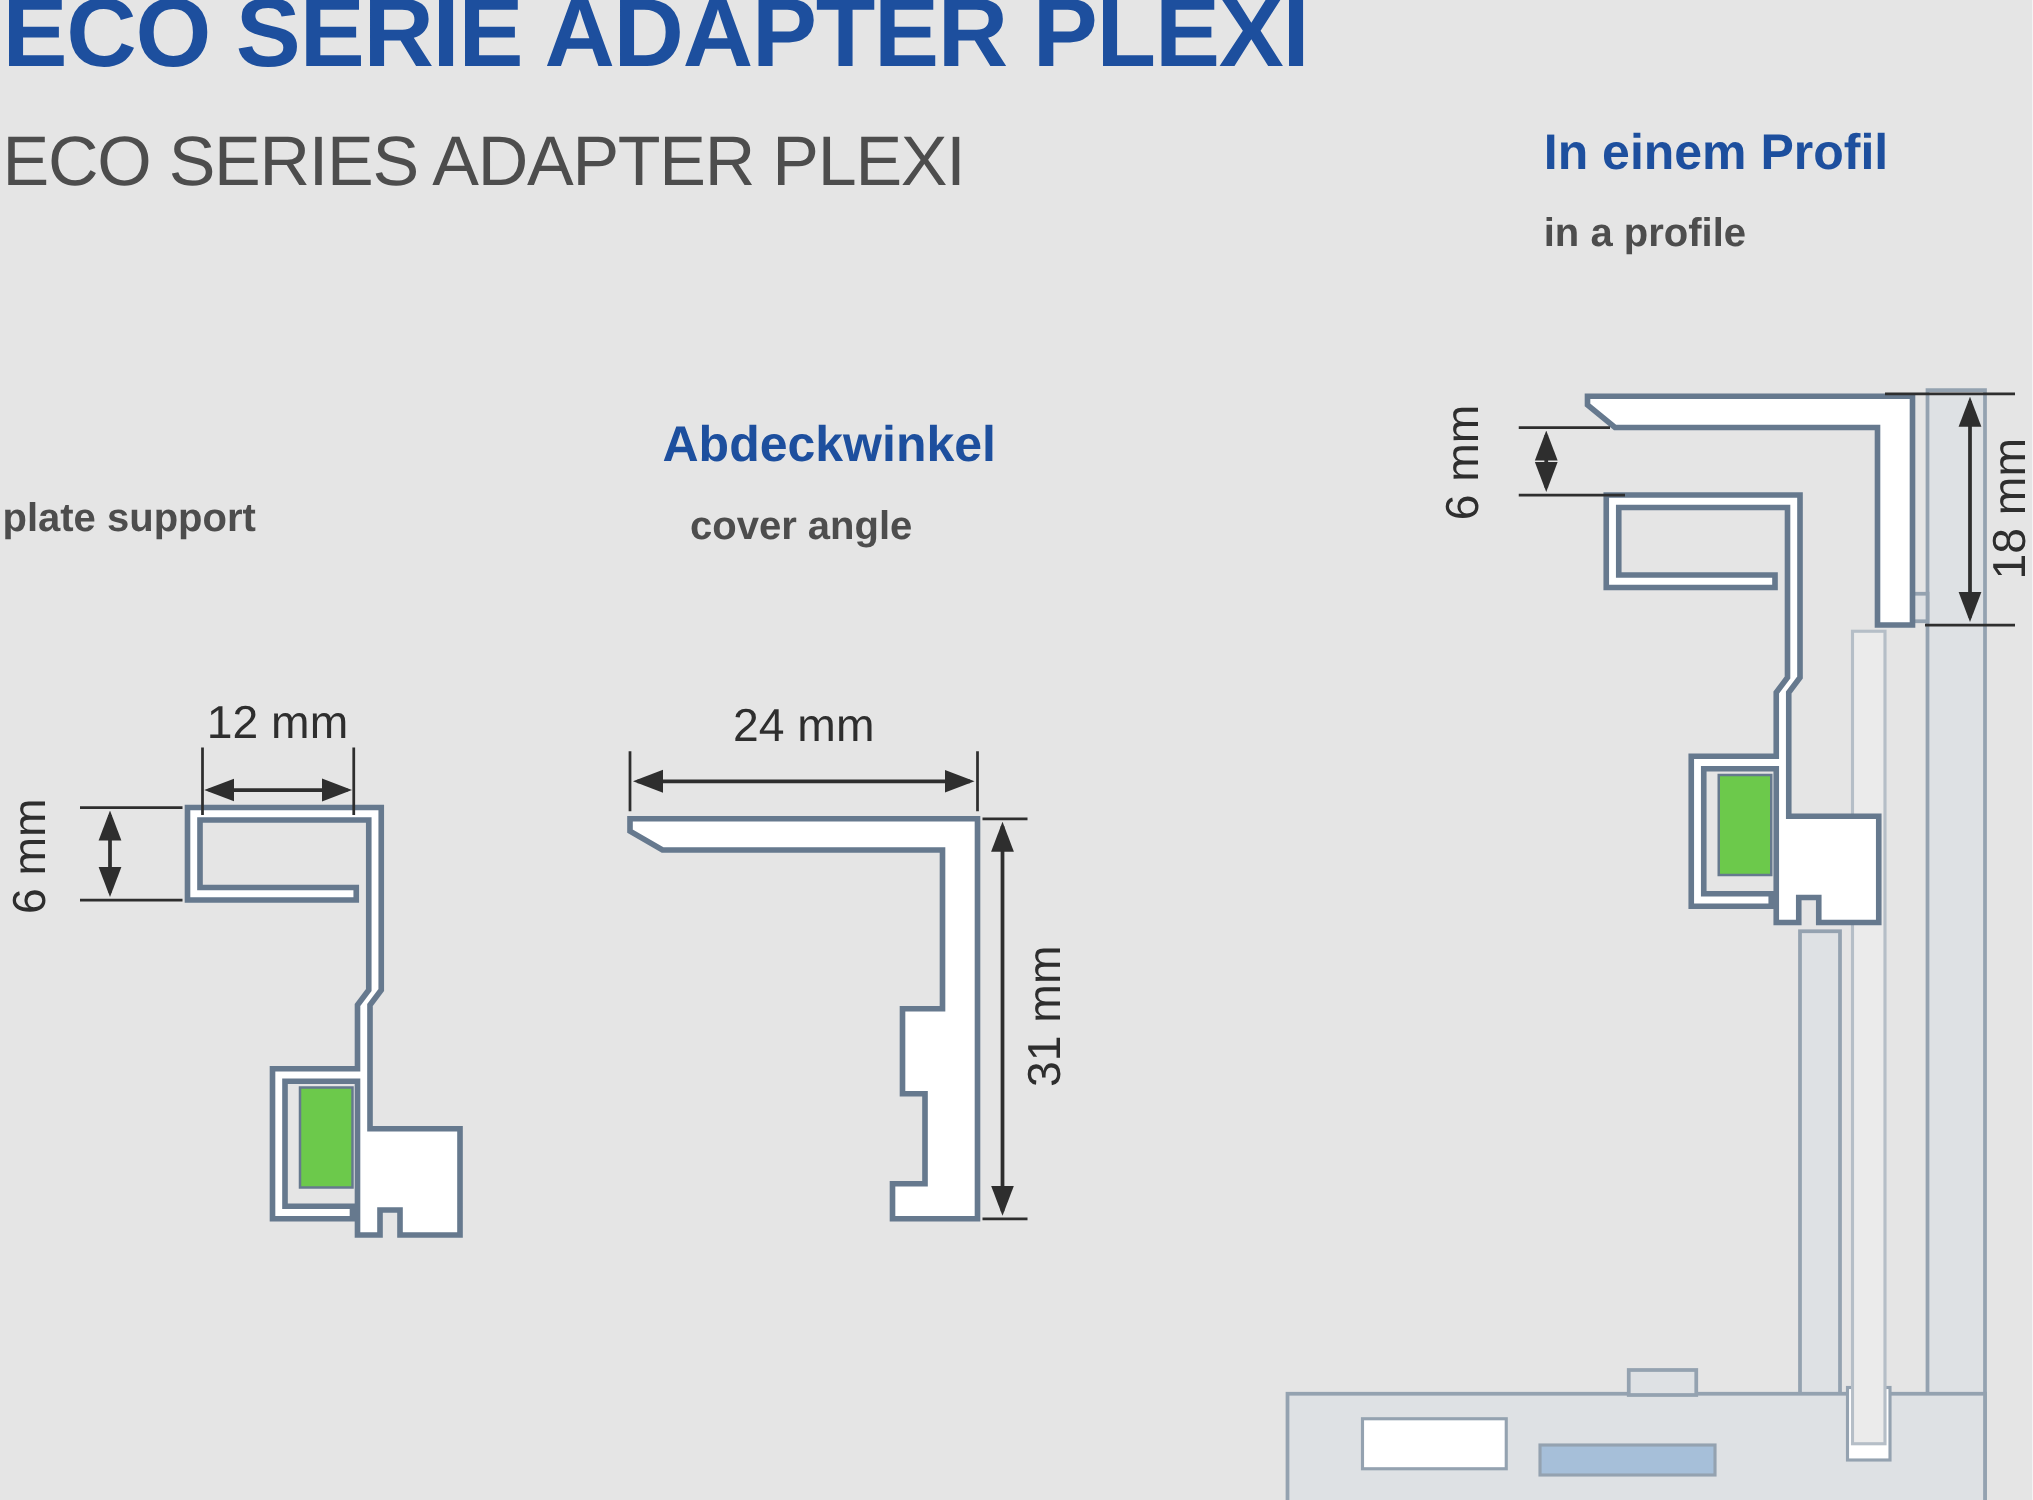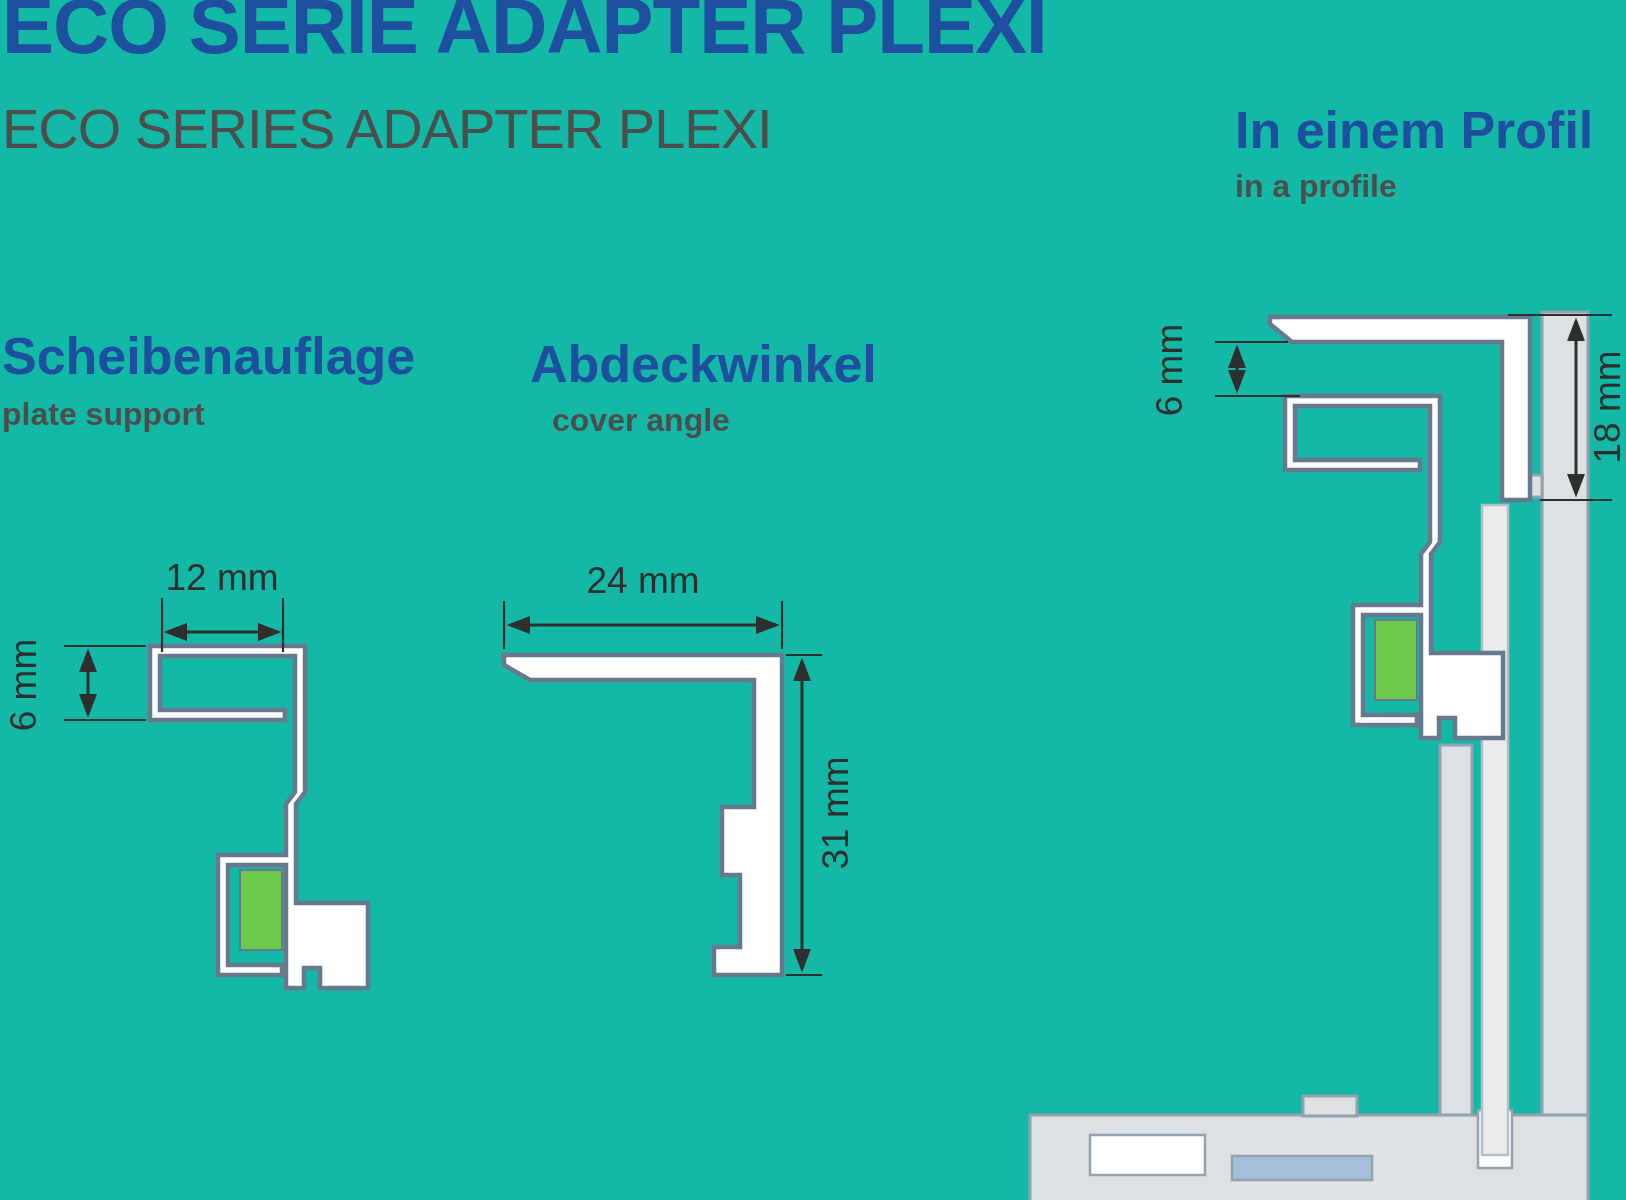--- a/index.html
+++ b/index.html
@@ -1,30 +1,30 @@
 <!DOCTYPE html>
 <html style="--accent: #1d4f9e; --text_gray: #4d4d4d; --dim: #2e2e2e; --outline: #66798e; --gray_fill: #dee1e4; --gray_stroke: #94a2b0; --plexi_fill: #ebebeb; --plexi_stroke: #b5bec7; --green: #6cc94b; --blue_bar: #a6bfd9;"><head>
 <meta charset="utf-8">
 <style>
   html,body{margin:0;padding:0;background:#fff;}
   .canvas{
-    position:relative;width:1626px;height:1200px;background:#14b8a6;overflow:hidden;
+    position:relative;width:1626px;height:1200px;background:#e5e5e5;overflow:hidden;
     font-family:"Liberation Sans",sans-serif;
   }
   h1.title{
     position:absolute;left:2px;top:-14px;margin:0;
     font-size:78px;font-weight:700;letter-spacing:-1px;line-height:1.05;
     color:var(--accent,#1d4f9e);white-space:nowrap;
   }
   .subtitle{
     position:absolute;left:2px;top:96px;
     font-size:56px;font-weight:400;letter-spacing:-1px;
     color:var(--text_gray,#4d4d4d);white-space:nowrap;
   }
-  .h-de{position:absolute;font-size:52px;font-weight:700;color:var(--accent,#1d4f9e);white-space:nowrap;}
+  .h-de{position:absolute;font-size:40px;font-weight:700;color:var(--accent,#1d4f9e);white-space:nowrap;}
   .h-en{position:absolute;font-size:32px;font-weight:700;color:var(--text_gray,#4d4d4d);white-space:nowrap;}
   #h-plate-de{left:2px;top:326px;}
   #h-plate-en{left:2px;top:396px;text-align:right;}
   #h-cover-de{left:530px;top:334px;}
   #h-cover-en{left:552px;top:402px;}
   #h-profile-de{left:1235px;top:100px;}
   #h-profile-en{left:1235px;top:168px;}
   svg.drawing{position:absolute;overflow:hidden;}
   #svg-plate{left:0;top:540px;}
   #svg-cover{left:490px;top:545px;}
@@ -40,21 +40,20 @@
   text.dim{fill:var(--dim,#2e2e2e);font-size:37px;font-family:"Liberation Sans",sans-serif;}
 </style>
 </head>
 <body>
 
 <div class="canvas">
 
   <h1 class="title">ECO SERIE ADAPTER PLEXI</h1>
   <div class="subtitle">ECO SERIES ADAPTER PLEXI</div>
 
-  <div class="h-de" id="h-plate-de">Scheibenauflage</div>
   <div class="h-en" id="h-plate-en">plate support</div>
 
   <div class="h-de" id="h-cover-de">Abdeckwinkel</div>
   <div class="h-en" id="h-cover-en">cover angle</div>
 
   <div class="h-de" id="h-profile-de">In einem Profil</div>
   <div class="h-en" id="h-profile-en">in a profile</div>
 
   <svg id="svg-plate" class="drawing" width="420" height="470" viewBox="0 0 420 470">
     <defs>

